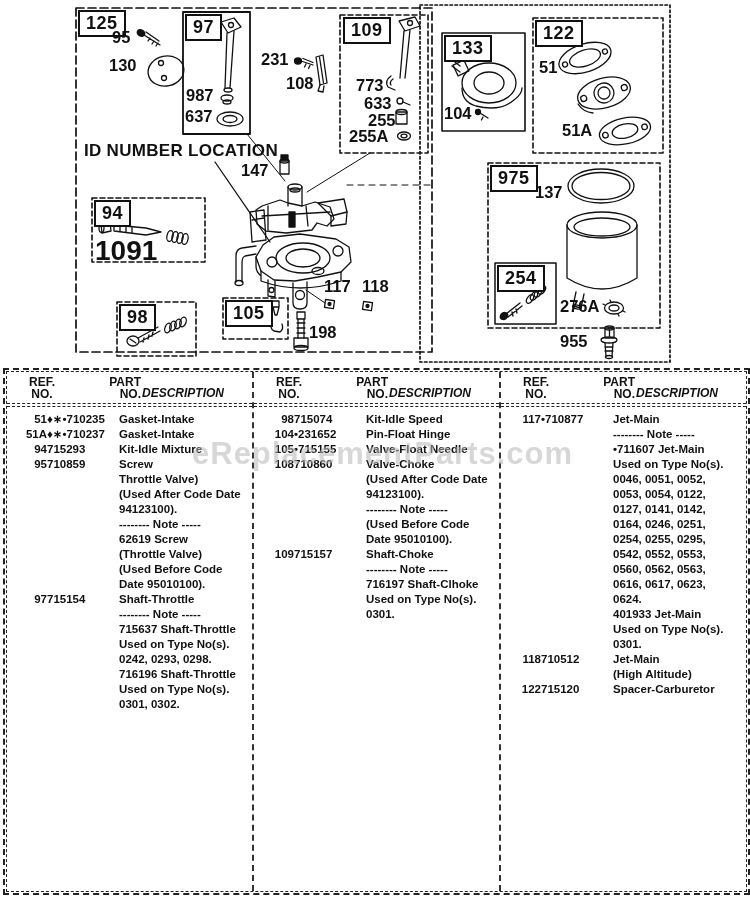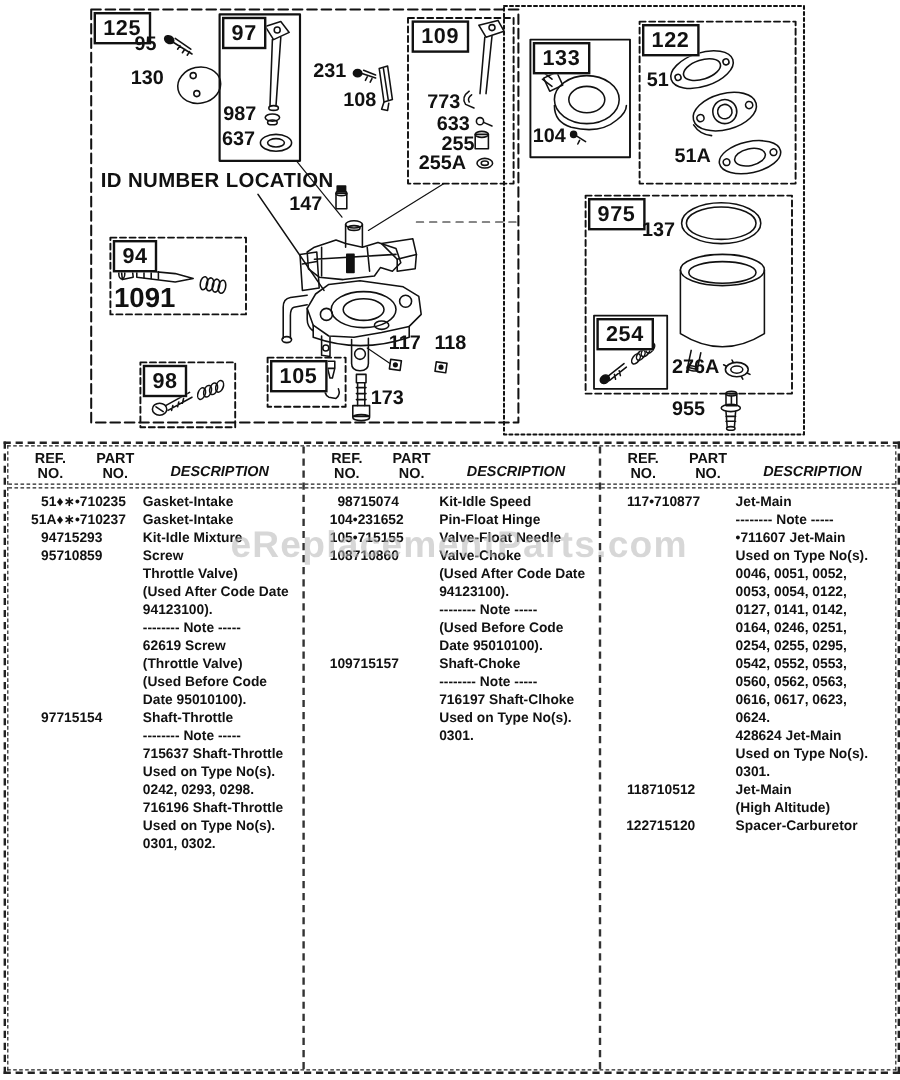--- a/index.html
+++ b/index.html
@@ -3,32 +3,32 @@
 <meta charset="utf-8">
 <style>
   html,body{margin:0;padding:0;background:#fff;}
   .page{position:relative;width:750px;height:900px;background:#fff;overflow:hidden;
         font-family:"Liberation Sans","DejaVu Sans",sans-serif;color:#111;}
   .fig{position:absolute;left:0;top:0;width:631px;height:368px;}
   .fig svg{position:absolute;left:0;top:0;}
   .cbox{position:absolute;border:2px solid #111;background:#fff;font-weight:700;
         font-size:18px;line-height:1;padding:2px 6px 3px;letter-spacing:.5px;z-index:3;}
   .co{position:absolute;font-weight:700;font-size:16.5px;line-height:1;z-index:3;}
-  .co.big{font-size:23px;}
+  .co.big{font-size:28px;}
   .idhead{position:absolute;left:84px;top:141px;font-weight:700;font-size:17px;
           letter-spacing:.3px;z-index:3;}
   .ptable{position:absolute;left:3px;top:368px;width:743px;height:523px;
           border:2px dashed #222;}
   .ptable-inner{position:absolute;inset:1px;border:1px dashed #222;display:flex;}
   .pcol{flex:1 1 0;position:relative;min-width:0;}
   .pcol + .pcol{border-left:2px dashed #333;}
   .phead{position:relative;height:31px;border-bottom:1px dashed #222;
          font-weight:700;font-size:12px;}
   .phead .h-ref{position:absolute;left:12px;top:4px;width:46px;text-align:center;line-height:12px;white-space:pre-line;}
-  .phead .h-part{position:absolute;left:62px;top:4px;width:54px;text-align:center;line-height:12px;white-space:pre-line;}
+  .phead .h-part{position:absolute;left:80px;top:4px;width:54px;text-align:right;line-height:12px;white-space:pre-line;}
   .phead .h-desc{position:absolute;left:135px;bottom:3px;font-style:italic;}
   .pbody{border-top:1px dashed #222;margin-top:2px;padding-top:5px;}
   .prow{display:flex;height:15px;line-height:15px;font-size:11.5px;font-weight:700;white-space:nowrap;}
   .c-ref{width:40px;text-align:right;flex:0 0 auto;}
   .c-part{width:64px;text-align:left;flex:0 0 auto;}
   .c-desc{margin-left:8px;flex:0 0 auto;text-align:center;}
   .watermark{position:absolute;left:192px;top:436px;font-size:31px;font-weight:700;
              color:#b8b8b8;opacity:.55;letter-spacing:1px;z-index:6;pointer-events:none;}
 </style>
 </head>
@@ -229,21 +229,21 @@
     <div class="co" style="left:364px;top:95px">633</div>
     <div class="co" style="left:368px;top:112px">255</div>
     <div class="co" style="left:349px;top:128px">255A</div>
     <div class="co" style="left:241px;top:162px">147</div>
     <div class="co" style="left:539px;top:59px">51</div>
     <div class="co" style="left:562px;top:122px">51A</div>
     <div class="co" style="left:444px;top:105px">104</div>
     <div class="co big" style="left:95px;top:237px">1091</div>
     <div class="co" style="left:324px;top:278px">117</div>
     <div class="co" style="left:362px;top:278px">118</div>
-    <div class="co" style="left:309px;top:324px">173</div>
+    <div class="co" style="left:309px;top:324px">198</div>
     <div class="co" style="left:535px;top:184px">137</div>
     <div class="co" style="left:560px;top:298px">276A</div>
     <div class="co" style="left:560px;top:333px">955</div>
   </div>
 
   <div class="ptable">
     <div class="ptable-inner">
 
       <div class="pcol">
         <div class="phead">
@@ -509,21 +509,21 @@
               <span class="c-desc">0616, 0617, 0623,</span>
             </div>
             <div class="prow">
               <span class="c-ref"></span>
               <span class="c-part"></span>
               <span class="c-desc">0624.</span>
             </div>
             <div class="prow">
               <span class="c-ref"></span>
               <span class="c-part"></span>
-              <span class="c-desc">428624 Jet-Main</span>
+              <span class="c-desc">401933 Jet-Main</span>
             </div>
             <div class="prow">
               <span class="c-ref"></span>
               <span class="c-part"></span>
               <span class="c-desc">Used on Type No(s).</span>
             </div>
             <div class="prow">
               <span class="c-ref"></span>
               <span class="c-part"></span>
               <span class="c-desc">0301.</span>

